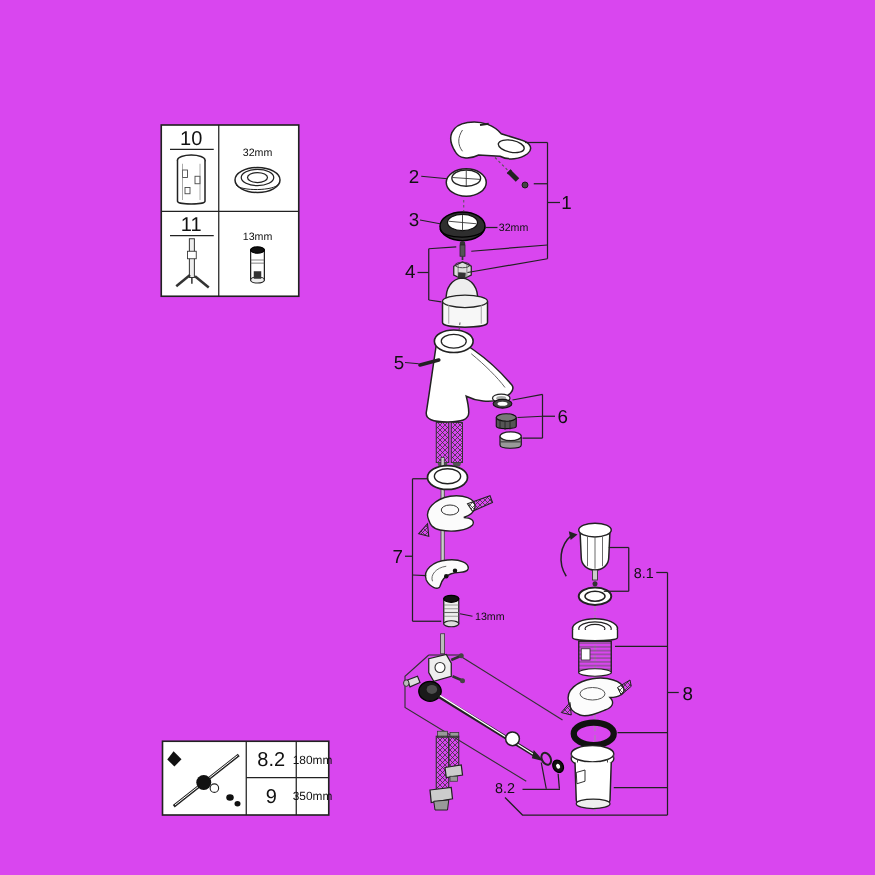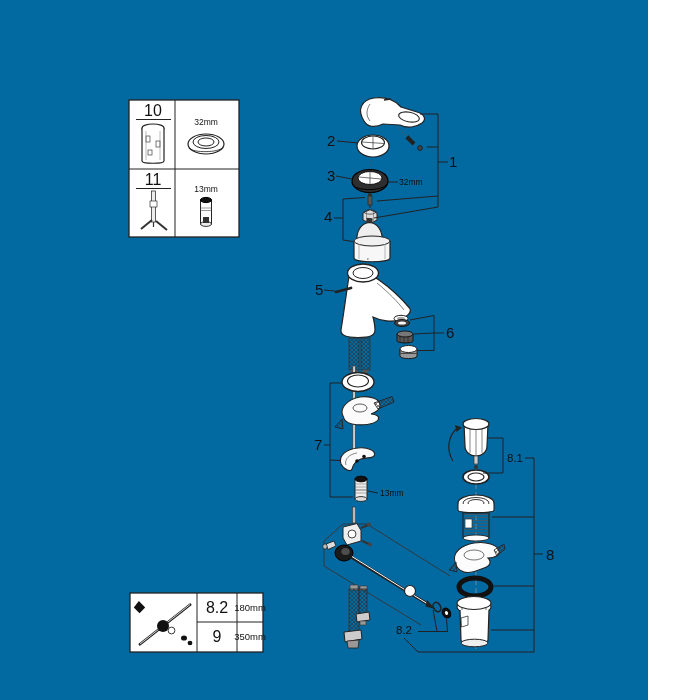--- a/index.html
+++ b/index.html
@@ -1,16 +1,16 @@
 <!DOCTYPE html>
 <html><head>
 <meta charset="utf-8">
 <style>
   html,body{margin:0;padding:0;background:#fff;}
-  #stage{position:relative;width:648px;height:700px;background:#0369a1;overflow:hidden;
+  #stage{position:relative;width:700px;height:700px;background:#d946ef;overflow:hidden;
          font-family:"Liberation Sans", sans-serif;}
   svg text{font-family:"Liberation Sans", sans-serif;fill:#111;}
   .callout{font-size:15px;}
   .callout-sm{font-size:11.5px;}
   .dim{font-size:8.5px;}
   .tbl-num{font-size:16px;}
   .tbl-dim{font-size:9.5px;}
   .ln{stroke:#222;stroke-width:1;fill:none;}
   .part{stroke:#222;stroke-width:1.2;fill:#fff;}
 </style>

